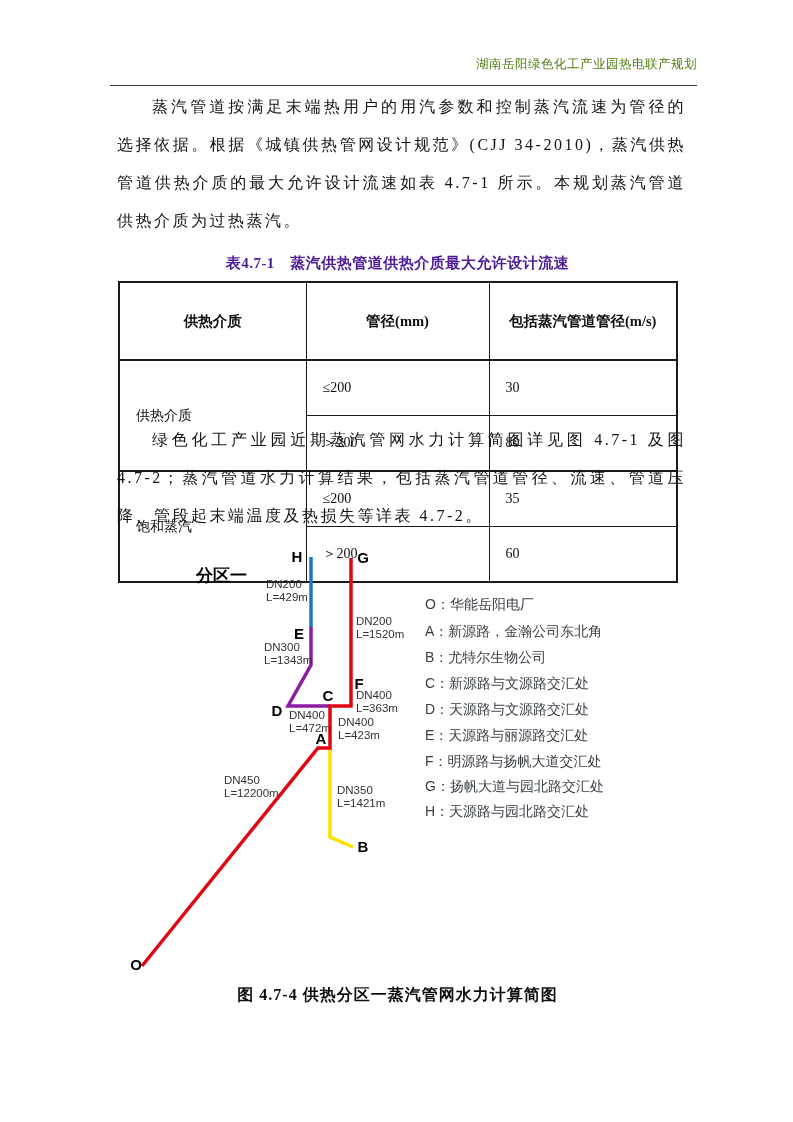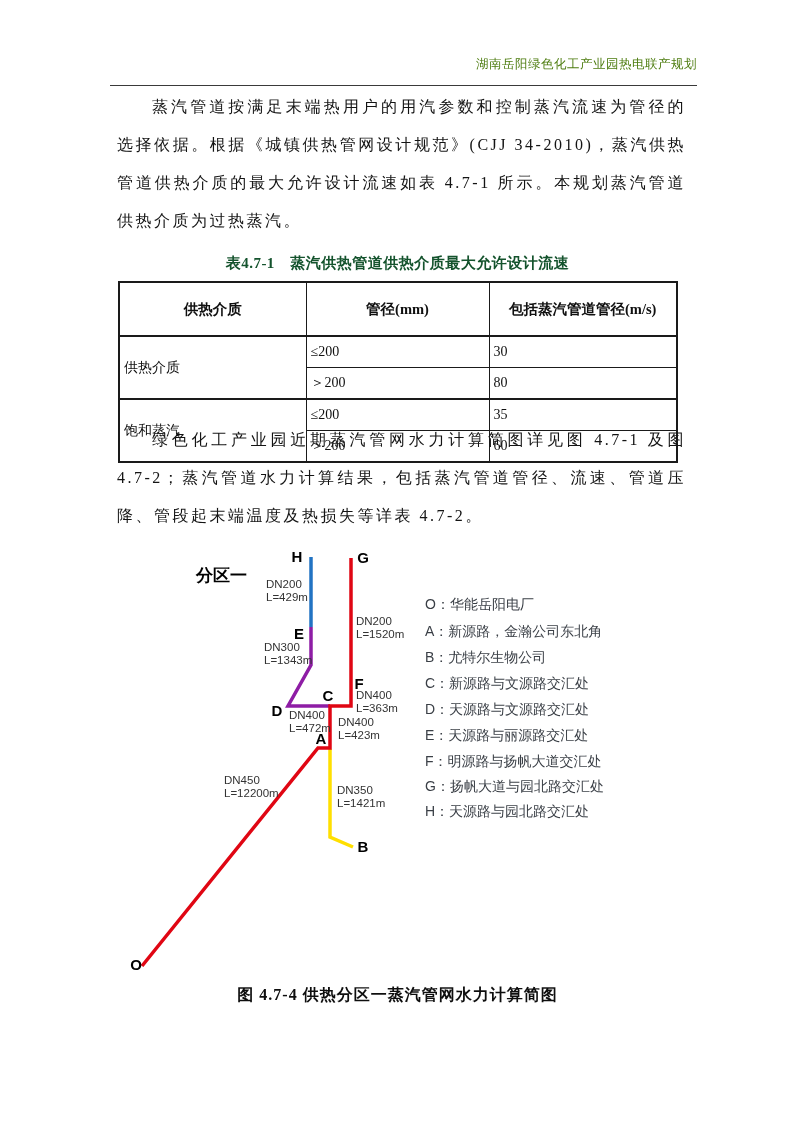--- a/index.html
+++ b/index.html
@@ -29,32 +29,32 @@
     margin:4px;
     text-indent:35px;
     color:#141414;
   }
   .para-1{top:84px;}
   .para-2{top:417px;}
   
   .table-title{
     position:absolute;left:113px;top:254px;width:569px;
     text-align:center;font-weight:bold;font-size:15px;
-    color:#14532d;letter-spacing:0.5px;
+    color:#4c1d95;letter-spacing:0.5px;
   }
   table.flow-table{
     position:absolute;left:118px;top:281px;width:558px;
     border-collapse:collapse;
     font-size:14px;color:#101010;
     table-layout:fixed;
   }
   table.flow-table th,table.flow-table td{
     border:1px solid #1a1a1a;
     vertical-align:middle;
-    padding:4px;
+    padding:16px;
   }
   table.flow-table{border:2px solid #1a1a1a;}
   table.flow-table thead th{
     height:44px;font-weight:bold;font-size:14.5px;
     border-bottom:2px solid #1a1a1a;
   }
   table.flow-table tbody td{height:22px;}
   tr.group-start td{border-top:2px solid #1a1a1a;}
   col.c1{width:187px;} col.c2{width:183px;} col.c3{width:188px;}
   

